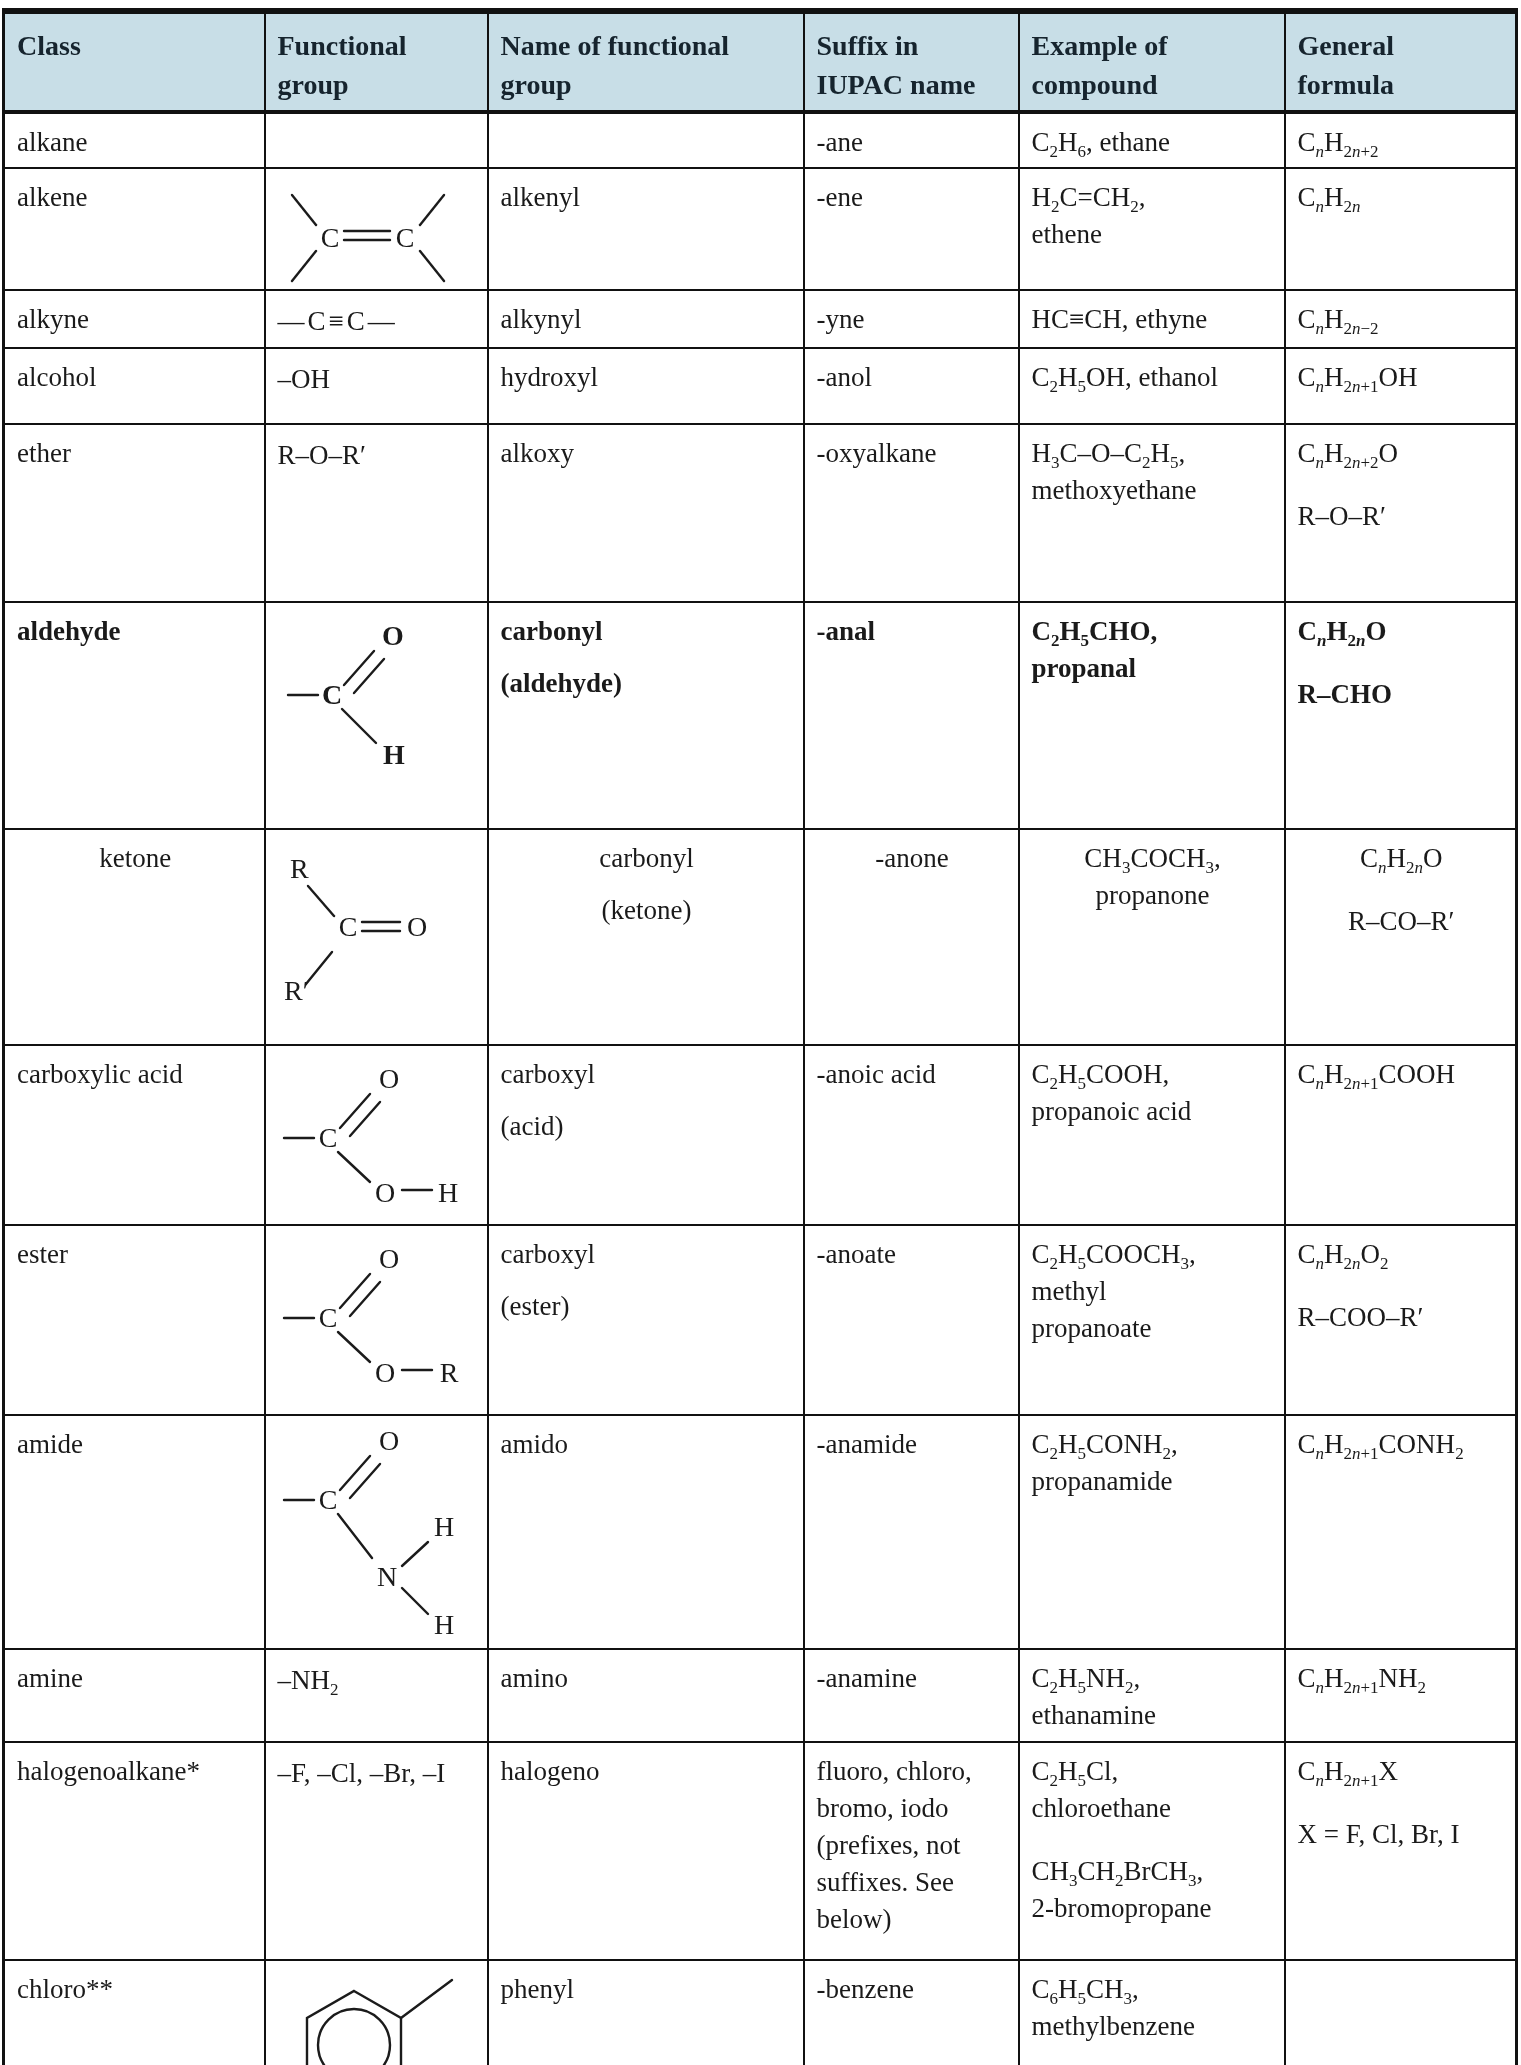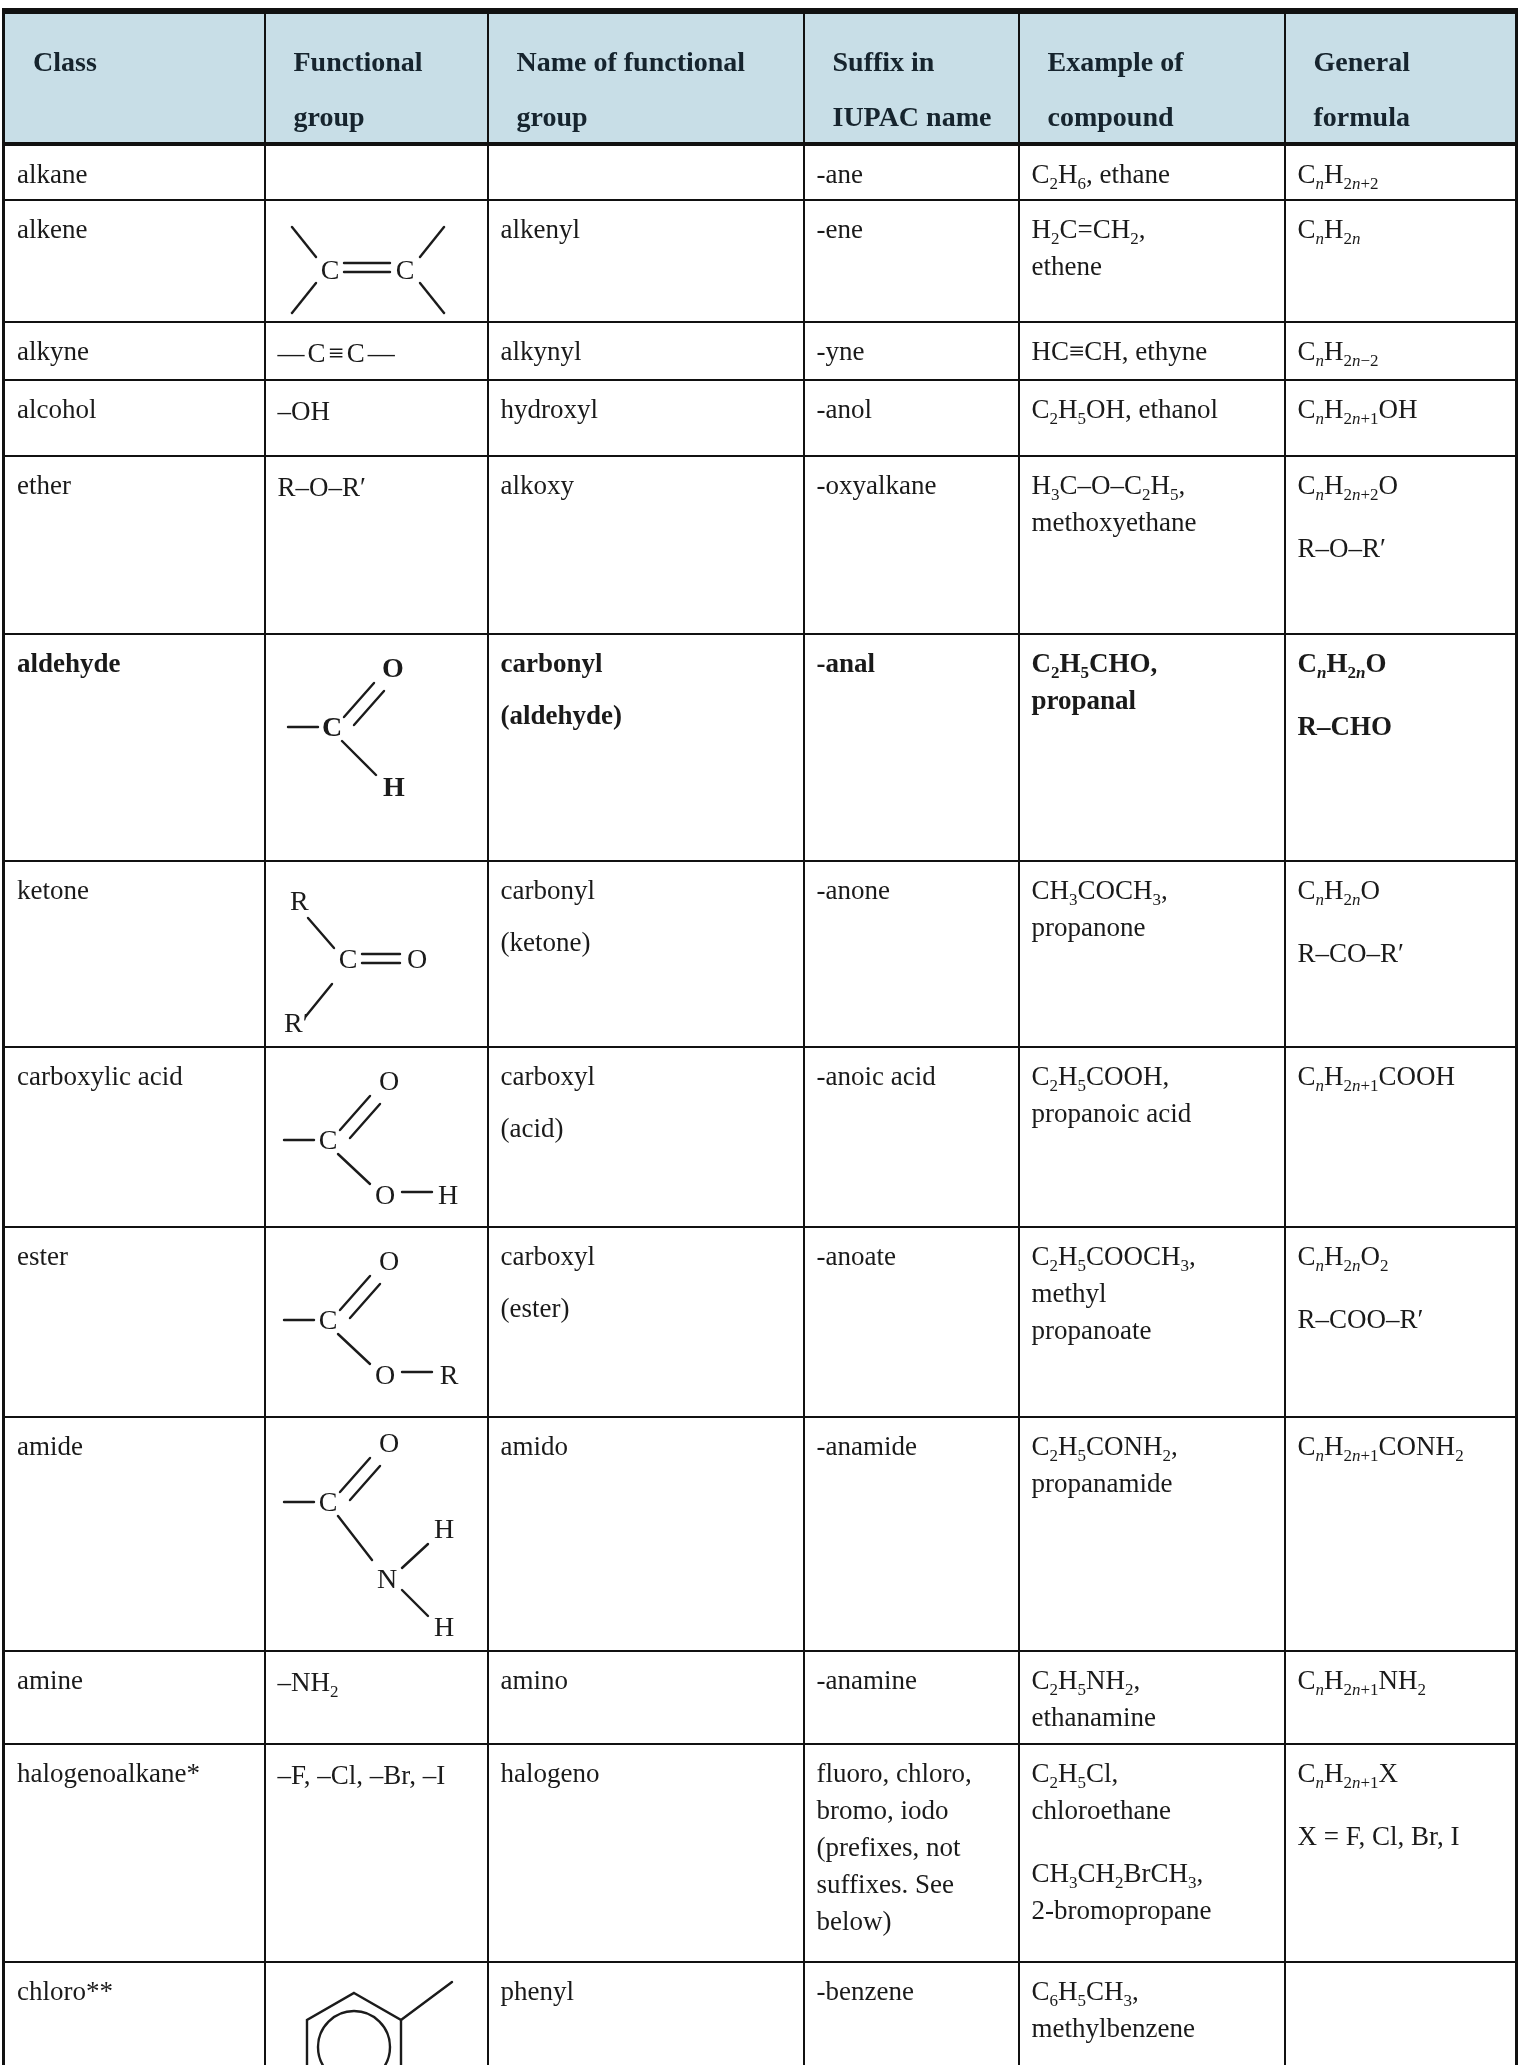--- a/index.html
+++ b/index.html
@@ -32,32 +32,32 @@
     padding-top:12px;
   }
   
   tr.r-head{height:98px;}
   tr.r-alkane{height:54px;}
   tr.r-alkene{height:120px;}
   tr.r-alkyne{height:58px;}
   tr.r-alcohol{height:76px;}
   tr.r-ether{height:178px;}
   tr.r-aldehyde{height:227px;font-weight:bold;}
-  tr.r-ketone{height:186px;}
+  tr.r-ketone{height:216px;text-align:center;}
   tr.r-cacid{height:170px;margin-top:10px;}
   tr.r-ester{height:190px;}
   tr.r-amide{height:202px;}
   tr.r-amine{height:93px;}
   tr.r-halo{height:218px;}
   tr.r-arene{height:220px;}
   td.c-fg{padding:6px 2px 2px 6px;}
   .chem .para{margin:0 0 26px 0;}
   .chem .para:last-child{margin-bottom:0;}
   .name-block .para{margin:0 0 15px 0;}
-  .head-block .para{margin:16px;}
+  .head-block .para{margin:0;}
   sub{font-size:17px;line-height:0;}
   sub i{font-style:italic;}
   .struct{display:block;}
   .struct line, .struct path, .struct circle{
     stroke:#1b1b1b;stroke-width:2.4;fill:none;stroke-linecap:round;
   }
   .struct text{
     font-family:"Liberation Serif","DejaVu Serif",serif;
     font-size:28px;fill:#1b1b1b;stroke:none;
   }

